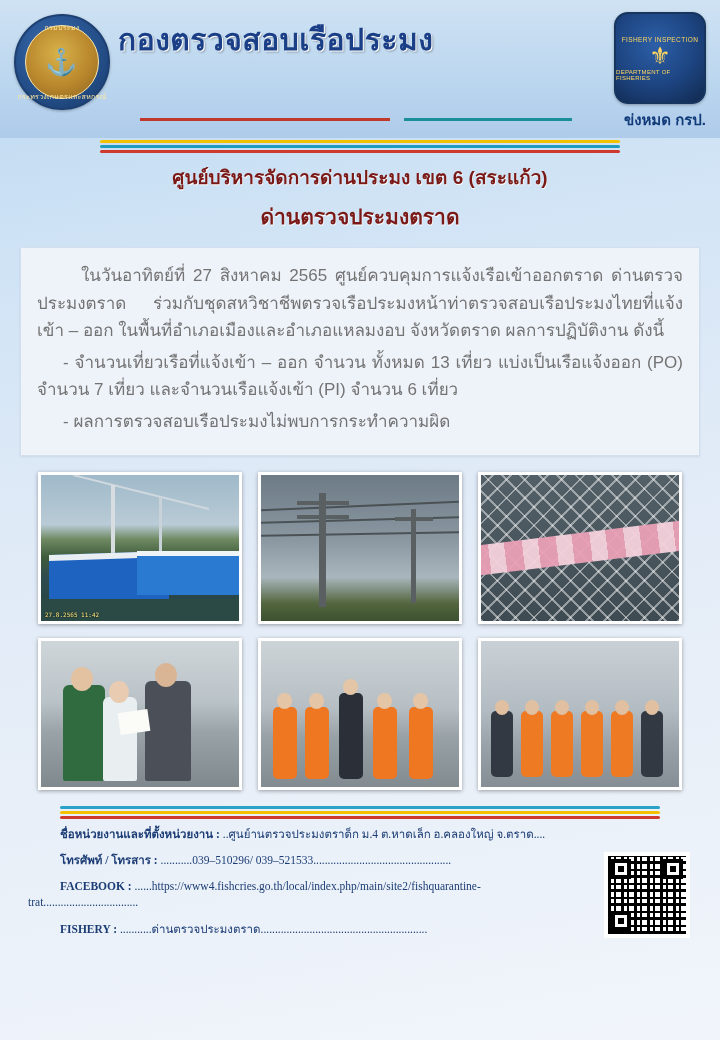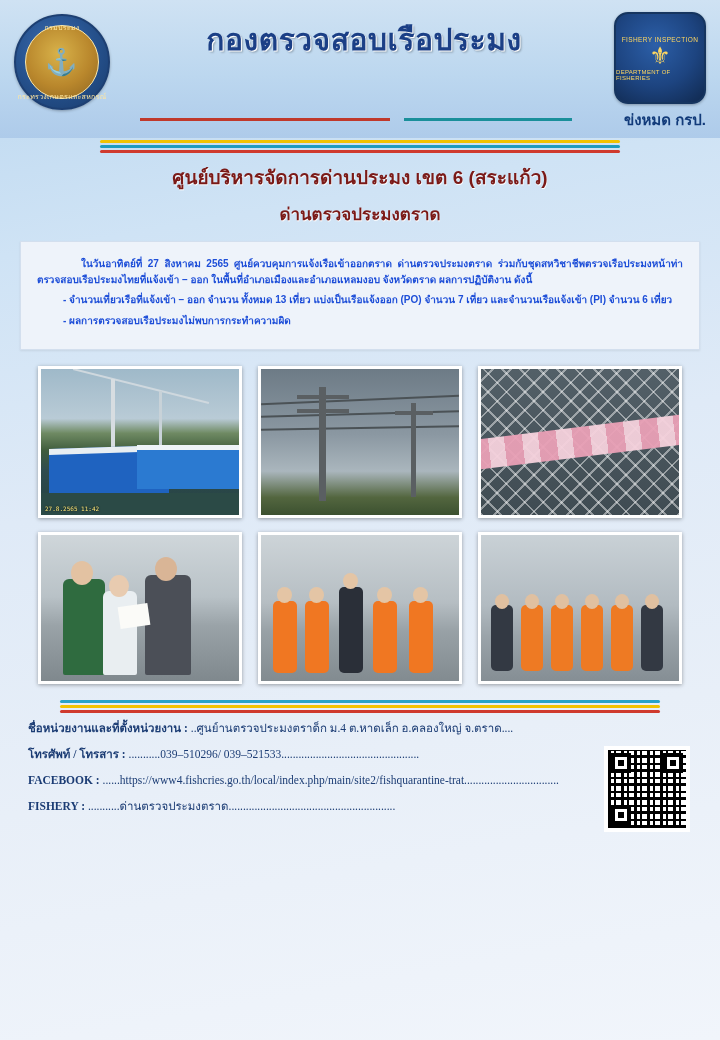--- a/index.html
+++ b/index.html
@@ -51,21 +51,21 @@
     border-radius: 14px;
     display: flex; flex-direction: column; align-items: center; justify-content: center;
     box-shadow: 0 1px 3px rgba(0,0,0,.3);
   }
   .seal-right .toptxt { font-size: 6.5px; color: #ffd761; letter-spacing: .4px; }
   .seal-right .wing { font-size: 24px; color: #ffd761; line-height: 1; margin: 1px 0; }
   .seal-right .bottxt { font-size: 6px; color: #ffd761; letter-spacing: .3px; }
 
   .htitle {
     position: absolute; left: 118px; right: 110px; top: 16px;
-    text-align: center;
+    text-align: left;
   }
   .htitle .l1 {
     font-size: 30px; font-weight: bold; color: #1b3f86;
     text-shadow: 1px 1px 0 #ffffff, 2px 2px 2px rgba(0,0,0,.25);
     letter-spacing: .5px;
   }
   .htitle .l2 {
     margin-top: 6px;
     font-size: 30px; font-weight: bold; color: #9e1b1b;
     text-shadow: 1px 1px 0 #ffffff, 2px 2px 2px rgba(0,0,0,.25);
@@ -92,40 +92,39 @@
 
   
   .subtitle {
     text-align: center;
     font-size: 19px; font-weight: bold; color: #7a1a18;
     margin-top: 6px;
     text-shadow: .5px .5px 0 #fff;
   }
   .subtitle2 {
     text-align: center;
-    font-size: 17px; font-weight: bold; color: #7a1a18;
+    font-size: 21px; font-weight: bold; color: #7a1a18;
     margin-top: 8px;
     text-shadow: .5px .5px 0 #fff;
   }
 
   
   .card {
     margin: 14px 20px 0 20px;
     background: #eef3fa;
     border: 1px solid #d3dfee;
     padding: 14px 16px 16px 16px;
     box-shadow: 0 1px 2px rgba(0,0,0,.08);
   }
   .card p {
     margin: 0 0 4px 0;
-    font-size: 10px;
+    font-size: 17px;
     line-height: 1.62;
-    color: #1d4ed8;
+    color: #737373;
     text-align: justify;
-    font-weight: bold;
   }
   .card p.indent { text-indent: 44px; }
   .card p.indent-sm { text-indent: 26px; }
 
   
   .photos {
     margin: 16px 38px 0 38px;
     display: grid;
     grid-template-columns: repeat(3, 1fr);
     gap: 14px 16px;
@@ -214,21 +213,21 @@
     min-height: 110px;
   }
   .footer .line {
     font-size: 11.5px;
     color: #1b3c74;
     font-family: "Liberation Serif", serif;
     margin-bottom: 10px;
     padding-right: 120px;
     line-height: 1.4;
   }
-  .footer .line .lbl { font-weight: bold; }
+  .footer .line .lbl { font-weight: bold; margin-left: 32px; }
   .qr {
     position: absolute; right: 2px; top: 26px;
     width: 86px; height: 86px;
     background: #fff; padding: 3px;
     border: 1px solid #fff;
   }
   .qr .m {
     width: 100%; height: 100%;
     background-image:
       repeating-linear-gradient(90deg,#000 0 3px, #fff 3px 6px, #000 6px 8px, #fff 8px 13px),

